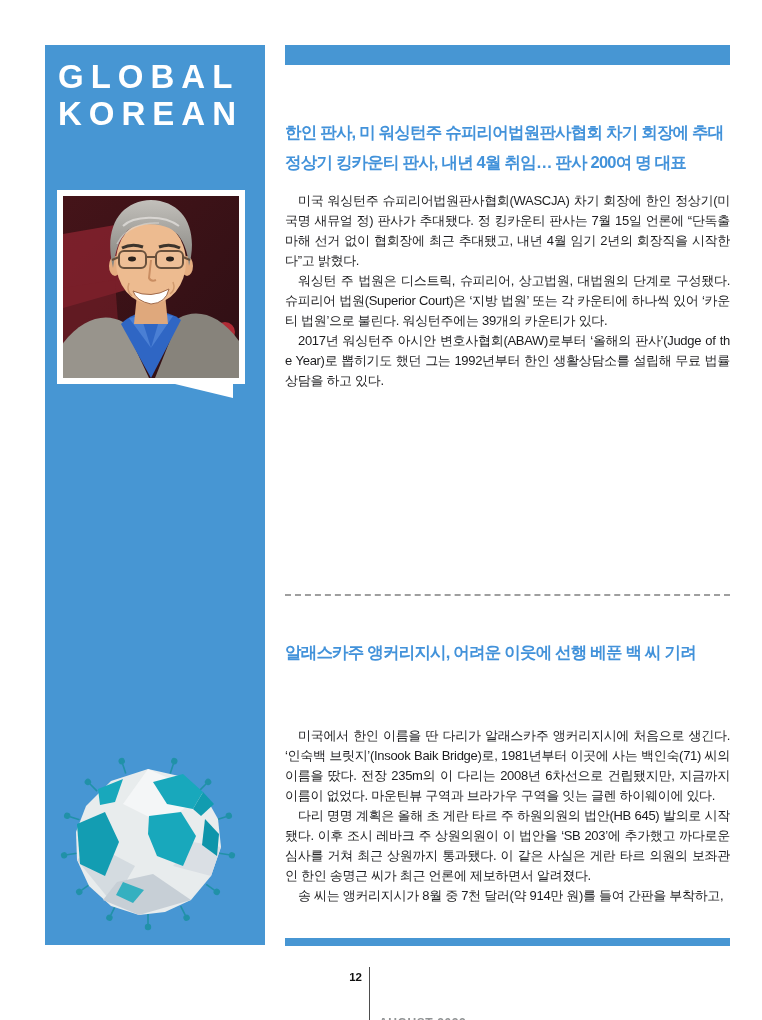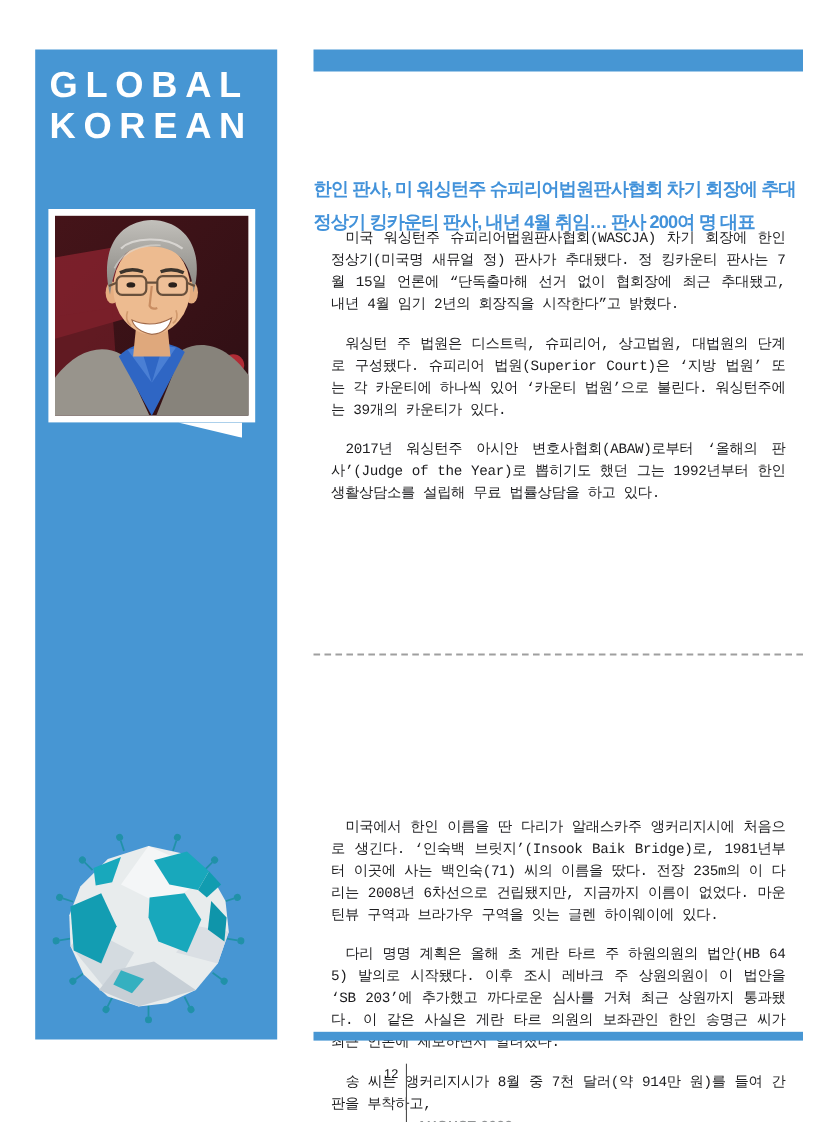--- a/index.html
+++ b/index.html
@@ -3,21 +3,21 @@
 <meta charset="utf-8">
 <style>
   html,body { margin:0; padding:0; background:#e0e0e0; }
   .page {
     position:relative; width:762px; height:1020px; background:#ffffff;
     font-family:"Liberation Sans","DejaVu Sans",sans-serif; overflow:hidden;
     margin:0 auto;
   }
   
   .sidebar {
-    position:absolute; left:32px; top:45px; width:220px; height:900px;
+    position:absolute; left:45px; top:45px; width:220px; height:900px;
     background:#4796d3;
   }
   .sidebar-title {
     padding:13px 0 0 13px; color:#ffffff; font-weight:bold;
     font-size:33px; line-height:37px; letter-spacing:7px; white-space:nowrap;
   }
   .photo-frame {
     position:absolute; left:12px; top:145px; width:176px; height:182px;
     background:#ffffff; padding:6px;
   }
@@ -30,44 +30,43 @@
   }
   
   .top-bar {
     position:absolute; left:285px; top:45px; width:445px; height:20px;
     background:#4796d3;
   }
   .headline {
     position:absolute; left:285px; width:445px;
     color:#4292da; font-weight:bold; font-size:16.5px; line-height:30px;
     letter-spacing:-0.8px;
-    margin-top:40px;
   }
   .headline-1 { top:117px; }
   .headline-2 { top:637px; }
   .article-body {
     position:absolute; left:285px; width:445px;
     color:#1c1c1e; font-size:13px; line-height:20px; letter-spacing:-0.3px;
     text-align:justify; word-break:break-all;
   }
-  .article-body p { margin:16px; text-indent:13px;font-family:Liberation Mono, monospace; }
+  .article-body p { margin:0; text-indent:13px; }
   .body-1 { top:191px; }
   .body-2 { top:726px; }
   .dashed-divider {
     position:absolute; left:285px; top:594px; width:445px; height:0;
     border-top:2px dashed #9f9f9f;
   }
   .bottom-bar {
     position:absolute; left:285px; top:938px; width:445px; height:8px;
     background:#4796d3;
   }
   
   .footer-page-number {
     position:absolute; left:338px; top:971px; width:24px; text-align:right;
-    color:#111111; font-size:11.5px; font-weight:normal;
+    color:#111111; font-size:11.5px; font-weight:bold;
   }
   .footer-rule {
     position:absolute; left:369px; top:967px; width:1px; height:53px;
     background:#4d4d4d;
   }
   .footer-issue {
     position:absolute; left:379px; top:972px;
     color:#909394; font-size:12px; font-weight:bold; letter-spacing:0.6px;margin-top:44px;
   }
 </style>
@@ -222,20 +221,21 @@
 
   <div class="article-body body-1">
     <p>미국 워싱턴주 슈피리어법원판사협회(WASCJA) 차기 회장에 한인 정상기(미국명 새뮤얼 정) 판사가 추대됐다. 정 킹카운티 판사는 7월 15일 언론에 “단독출마해 선거 없이 협회장에 최근 추대됐고, 내년 4월 임기 2년의 회장직을 시작한다”고 밝혔다.</p>
     <p>워싱턴 주 법원은 디스트릭, 슈피리어, 상고법원, 대법원의 단계로 구성됐다. 슈피리어 법원(Superior Court)은 ‘지방 법원’ 또는 각 카운티에 하나씩 있어 ‘카운티 법원’으로 불린다. 워싱턴주에는 39개의 카운티가 있다.</p>
     <p>2017년 워싱턴주 아시안 변호사협회(ABAW)로부터 ‘올해의 판사’(Judge of the Year)로 뽑히기도 했던 그는 1992년부터 한인 생활상담소를 설립해 무료 법률상담을 하고 있다.</p>
   </div>
 
   <div class="dashed-divider"></div>
 
   <div class="headline headline-2">
+    <div>알래스카주 앵커리지시, 어려운 이웃에 선행 베푼 백 씨 기려</div>
   </div>
 
   <div class="article-body body-2">
     <p>미국에서 한인 이름을 딴 다리가 알래스카주 앵커리지시에 처음으로 생긴다. ‘인숙백 브릿지’(Insook Baik Bridge)로, 1981년부터 이곳에 사는 백인숙(71) 씨의 이름을 땄다. 전장 235m의 이 다리는 2008년 6차선으로 건립됐지만, 지금까지 이름이 없었다. 마운틴뷰 구역과 브라가우 구역을 잇는 글렌 하이웨이에 있다.</p>
     <p>다리 명명 계획은 올해 초 게란 타르 주 하원의원의 법안(HB 645) 발의로 시작됐다. 이후 조시 레바크 주 상원의원이 이 법안을 ‘SB 203’에 추가했고 까다로운 심사를 거쳐 최근 상원까지 통과됐다. 이 같은 사실은 게란 타르 의원의 보좌관인 한인 송명근 씨가 최근 언론에 제보하면서 알려졌다.</p>
     <p>송 씨는 앵커리지시가 8월 중 7천 달러(약 914만 원)를 들여 간판을 부착하고,</p>
   </div>
 
   <div class="bottom-bar"></div>
 

